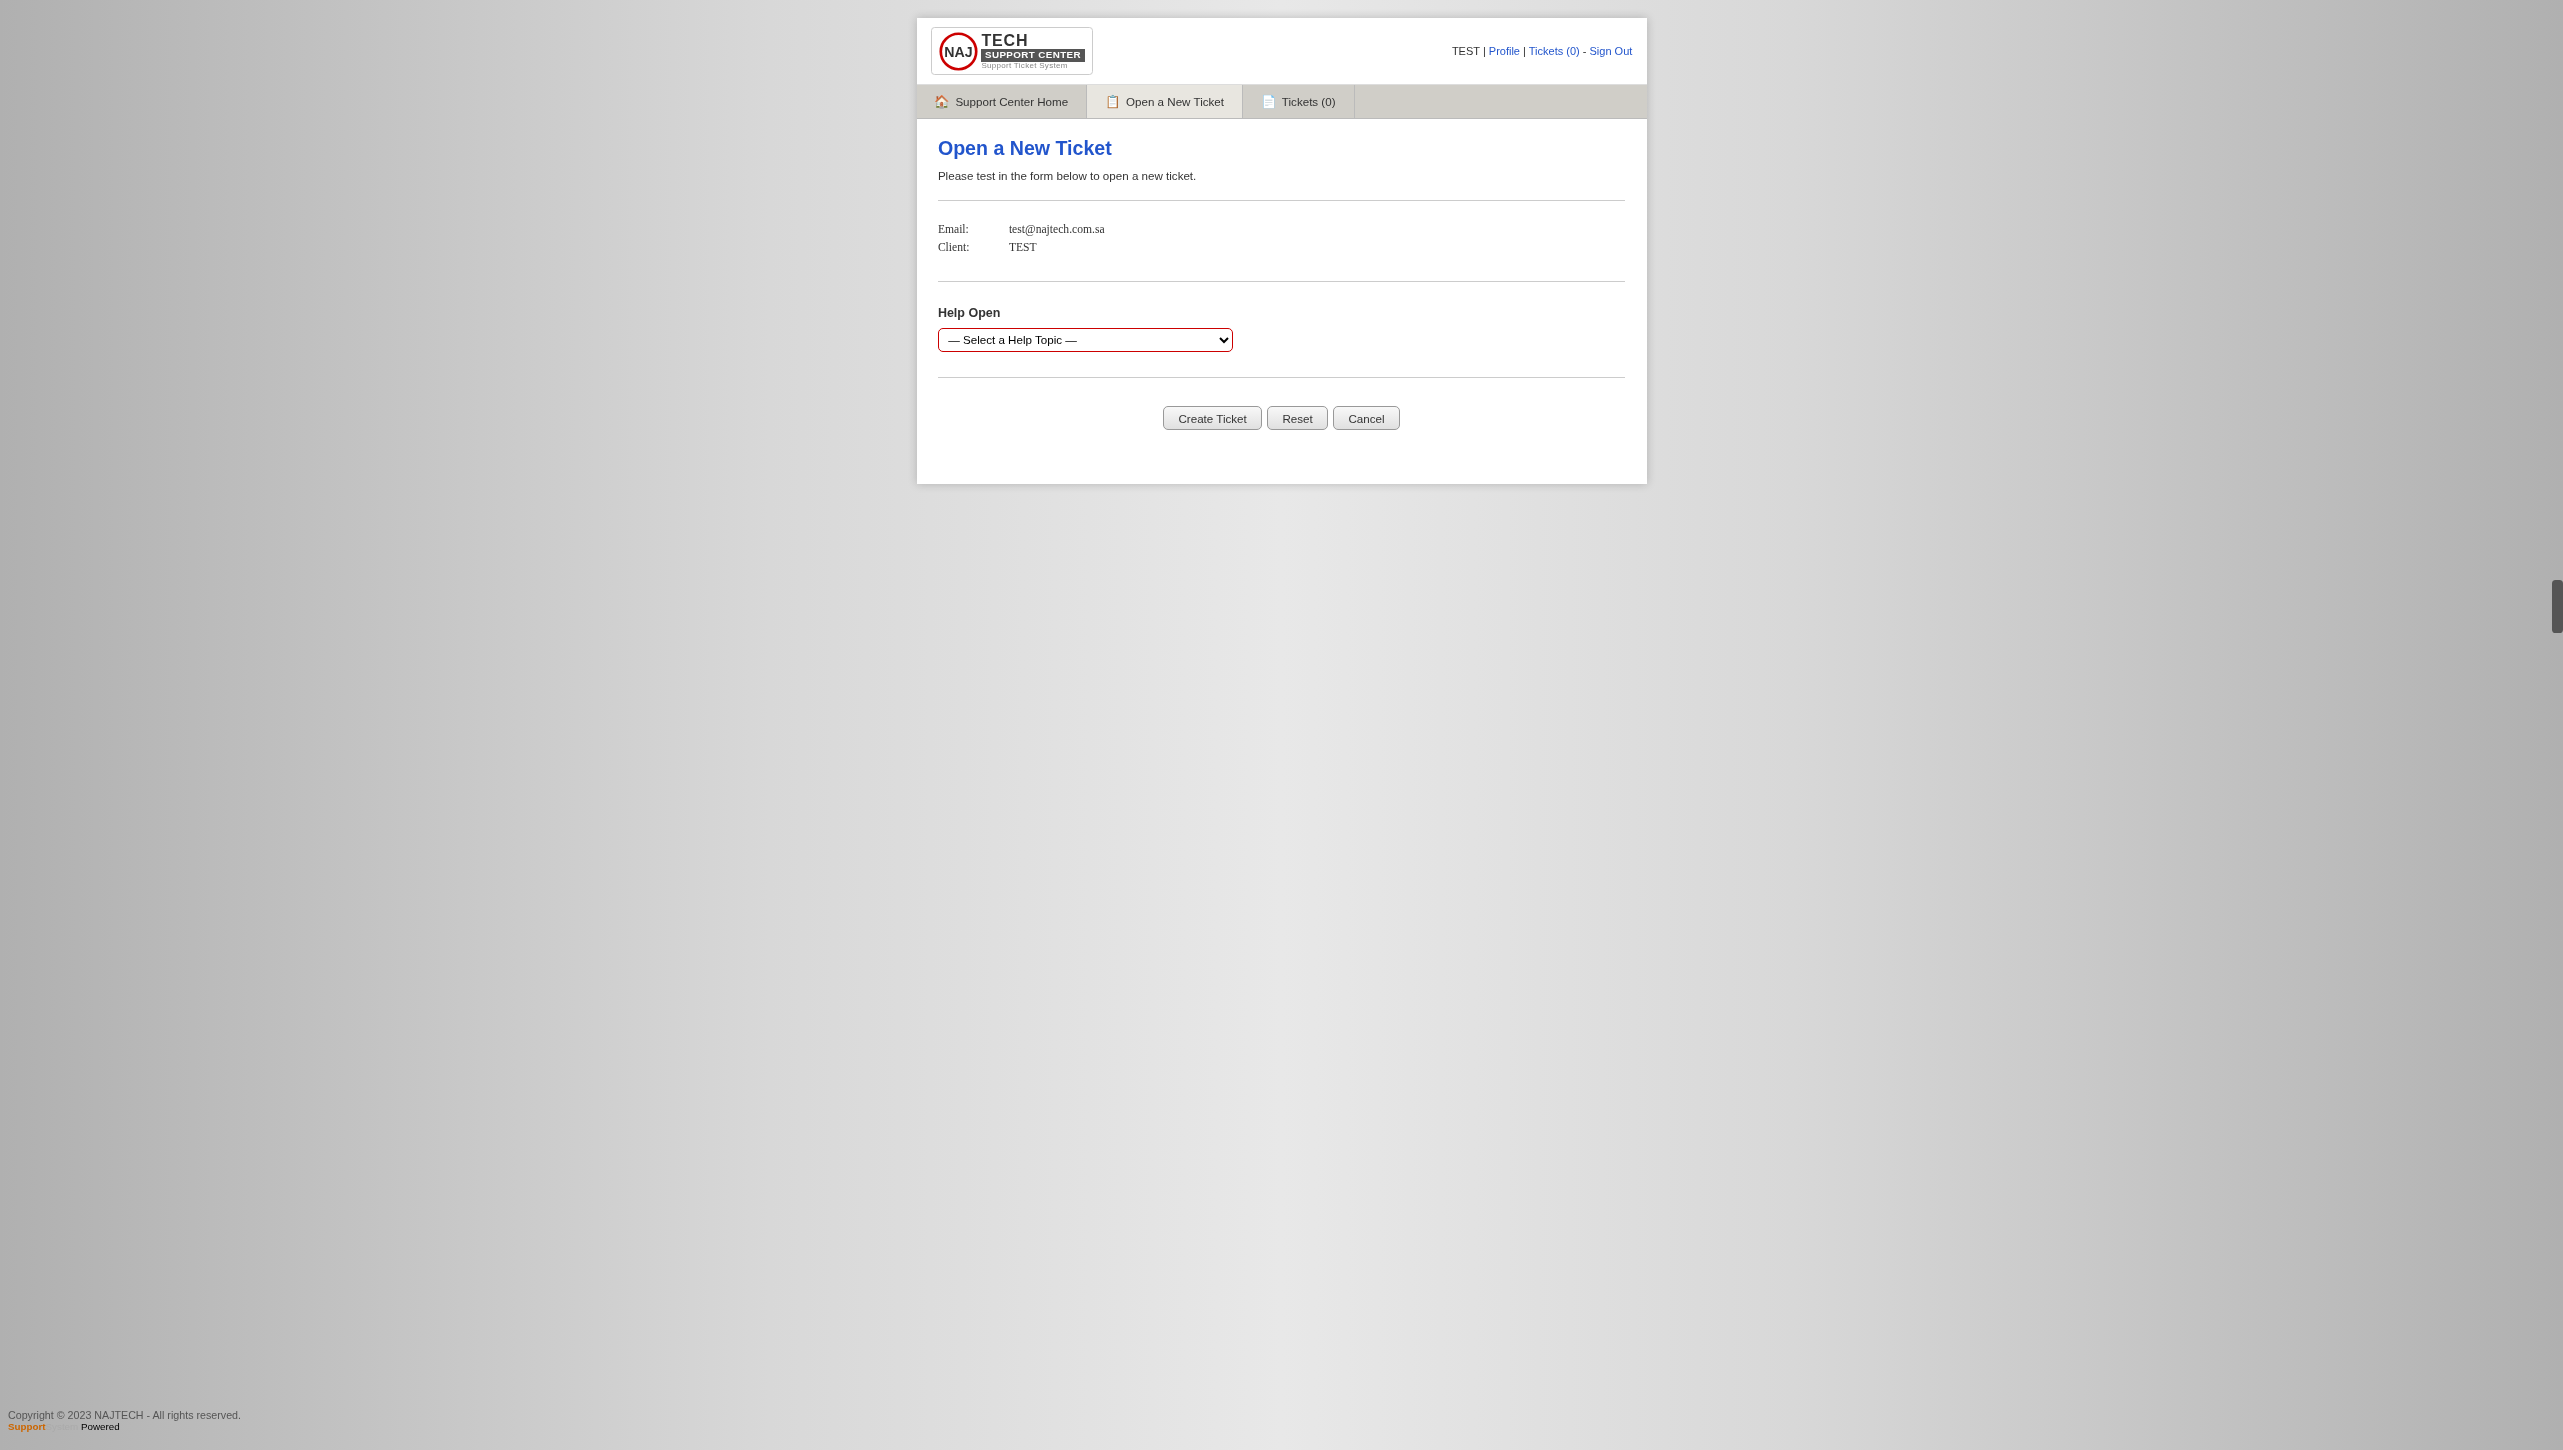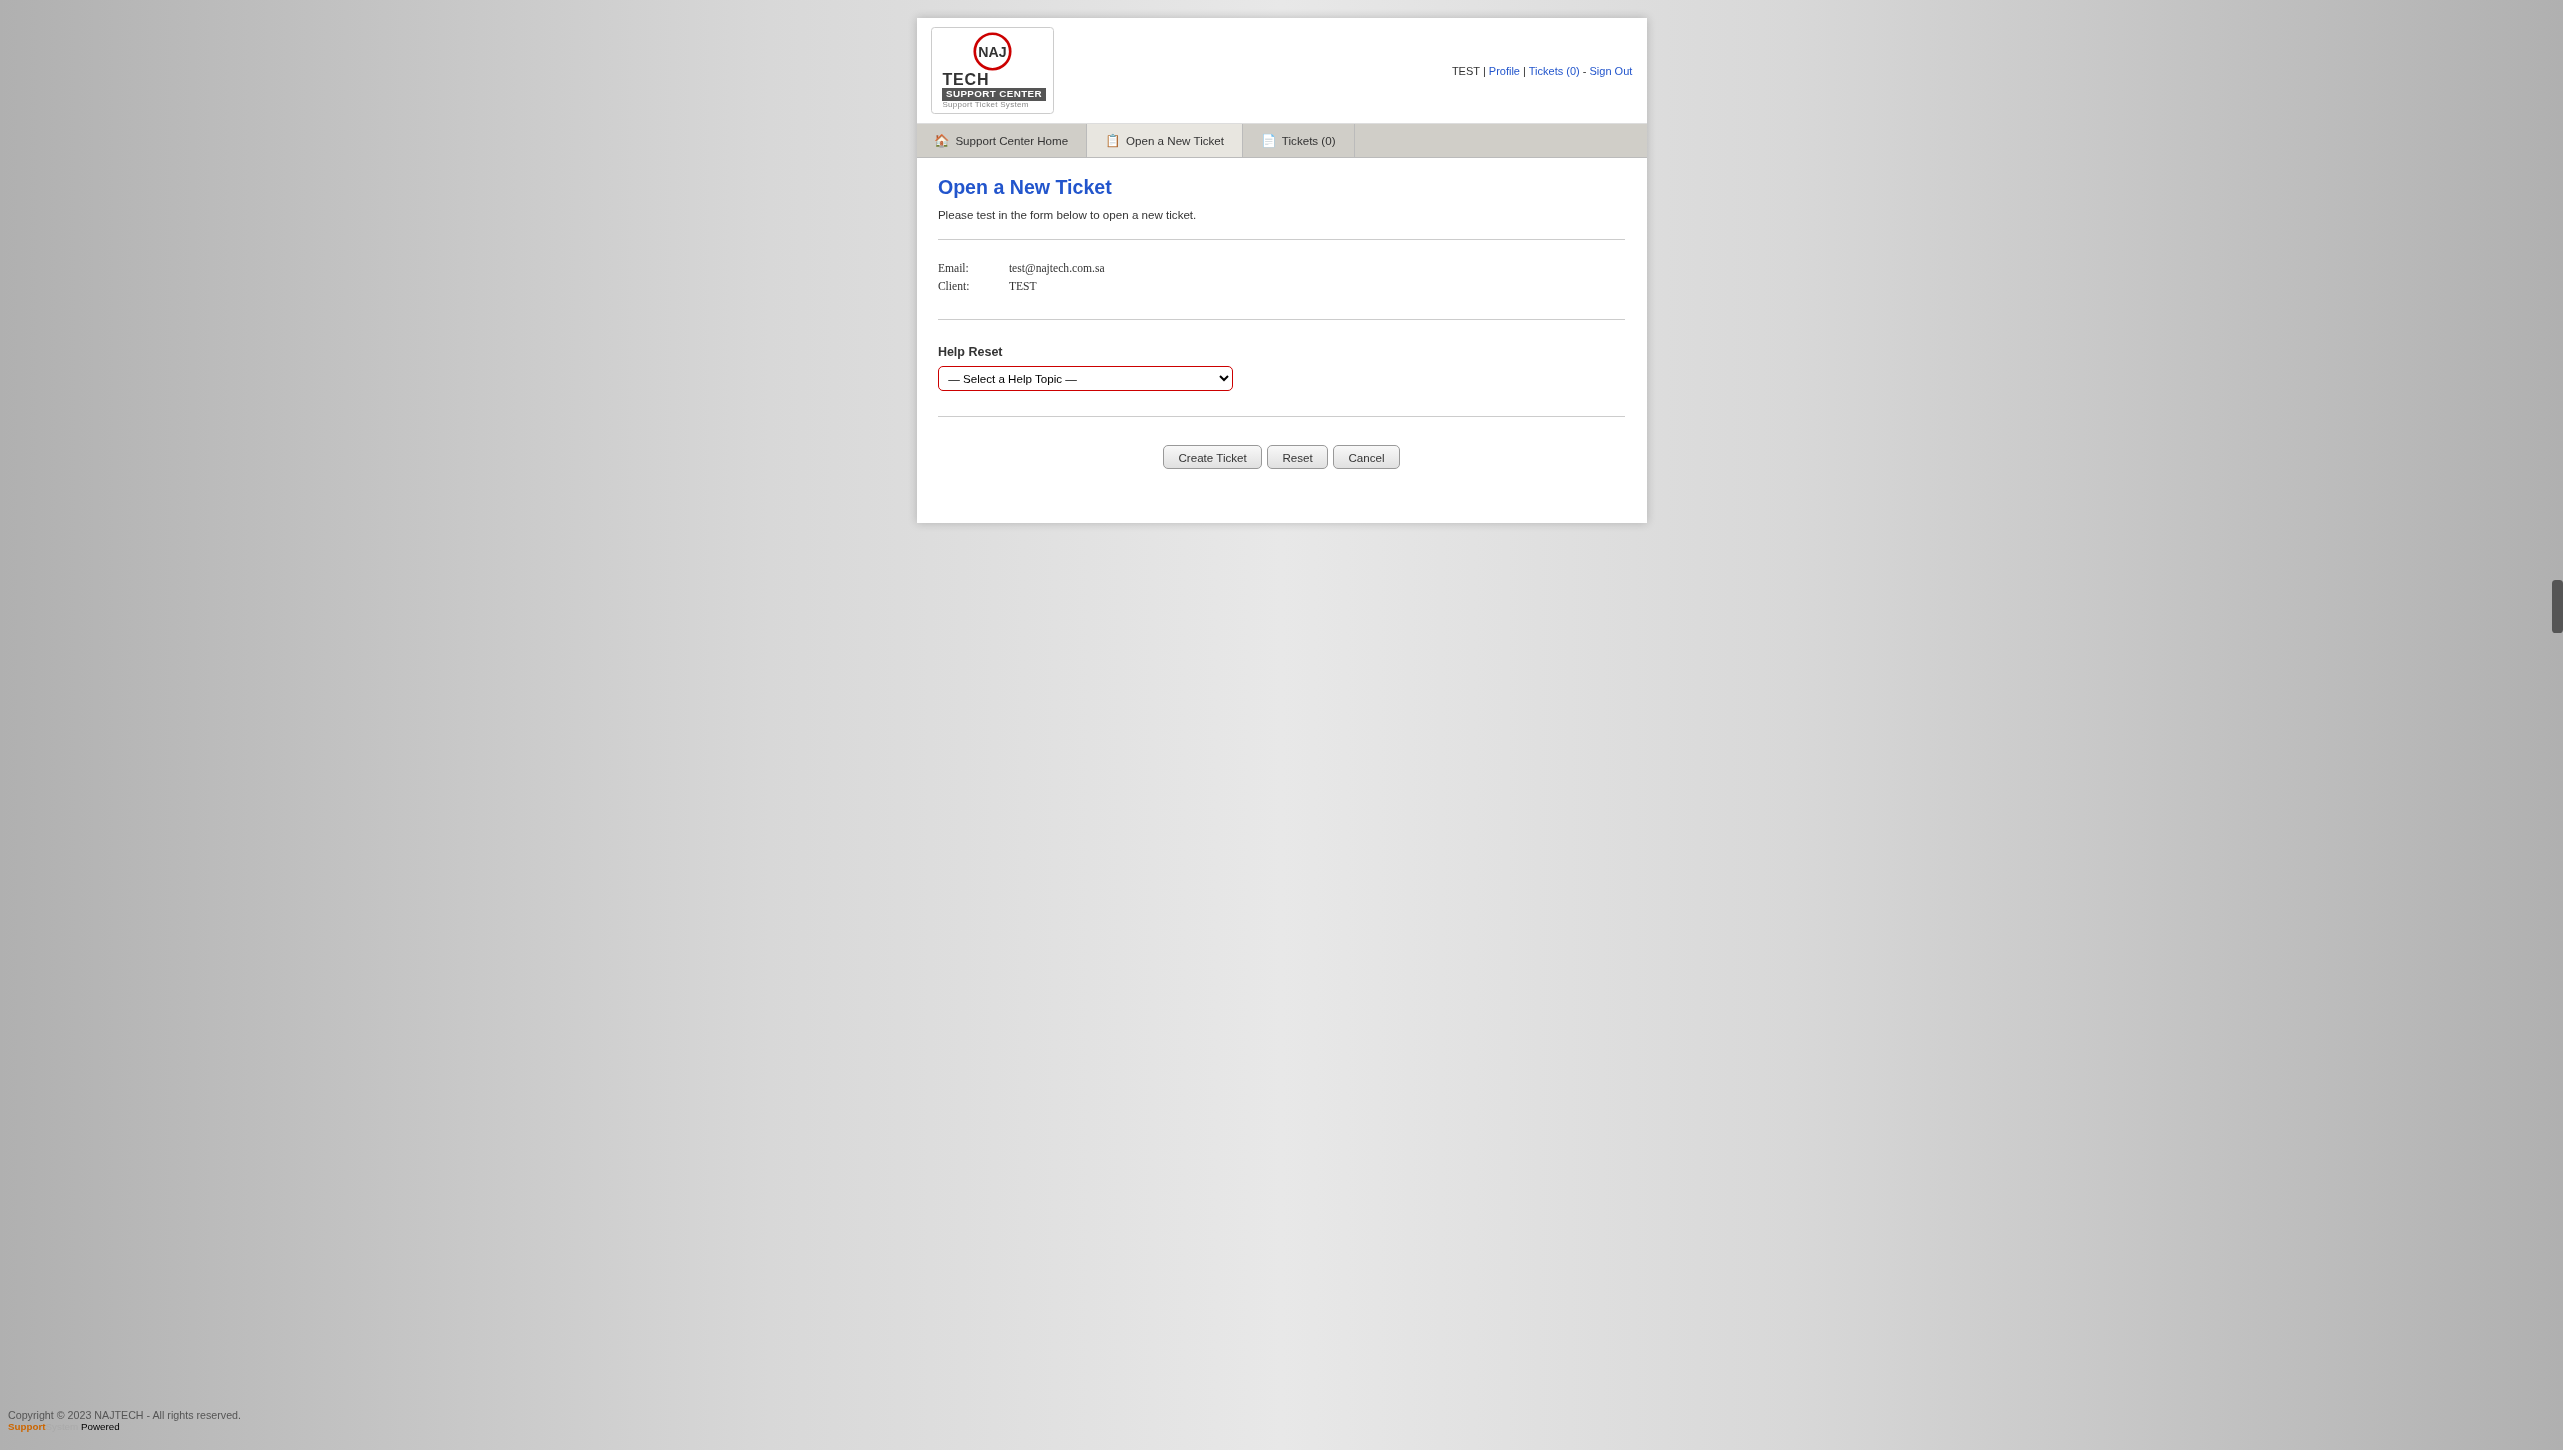--- a/index.html
+++ b/index.html
@@ -194,21 +194,21 @@
     }
   </style>
 </head>
 <body>
 
 <div class="page-wrapper">
 
   <div class="header">
     <div class="logo-area">
       <div class="logo-box">
-        <div style="display:flex;align-items:center;flex-direction:column;">
+        <div style="display:flex;align-items:flex-end;">
           <svg width="39" height="39" viewBox="0 0 44 44" style="font-size:14px">
             <ellipse cx="22" cy="22" rx="20" ry="20" fill="white" stroke="#cc0000" stroke-width="3"></ellipse>
             <text x="22" y="28" text-anchor="middle" font-size="16" font-weight="bold" fill="#333" font-family="Arial">NAJ</text>
           </svg>
           <div class="logo-text-right" style="margin-left:3.6px;">
             <span class="logo-tech">TECH</span>
             <span class="logo-support">SUPPORT CENTER</span>
             <span class="logo-subtitle">Support Ticket System</span>
           </div>
         </div>
@@ -253,21 +253,21 @@
       </div>
       <div class="info-row">
         <span class="info-label">Client:</span>
         <span class="info-value">TEST</span>
       </div>
     </div>
 
     <hr class="divider">
 
     <div class="form-section">
-      <label class="form-label">Help Reset</label>
+      <label class="form-label">Help Open</label>
       <select class="help-topic-select">
         <option value="— Select a Help Topic —">— Select a Help Topic —</option>
       </select>
     </div>
 
     <hr class="divider">
 
     <div class="button-row">
       <button class="btn btn-primary">Create Ticket</button>
       <button class="btn">Reset</button>

